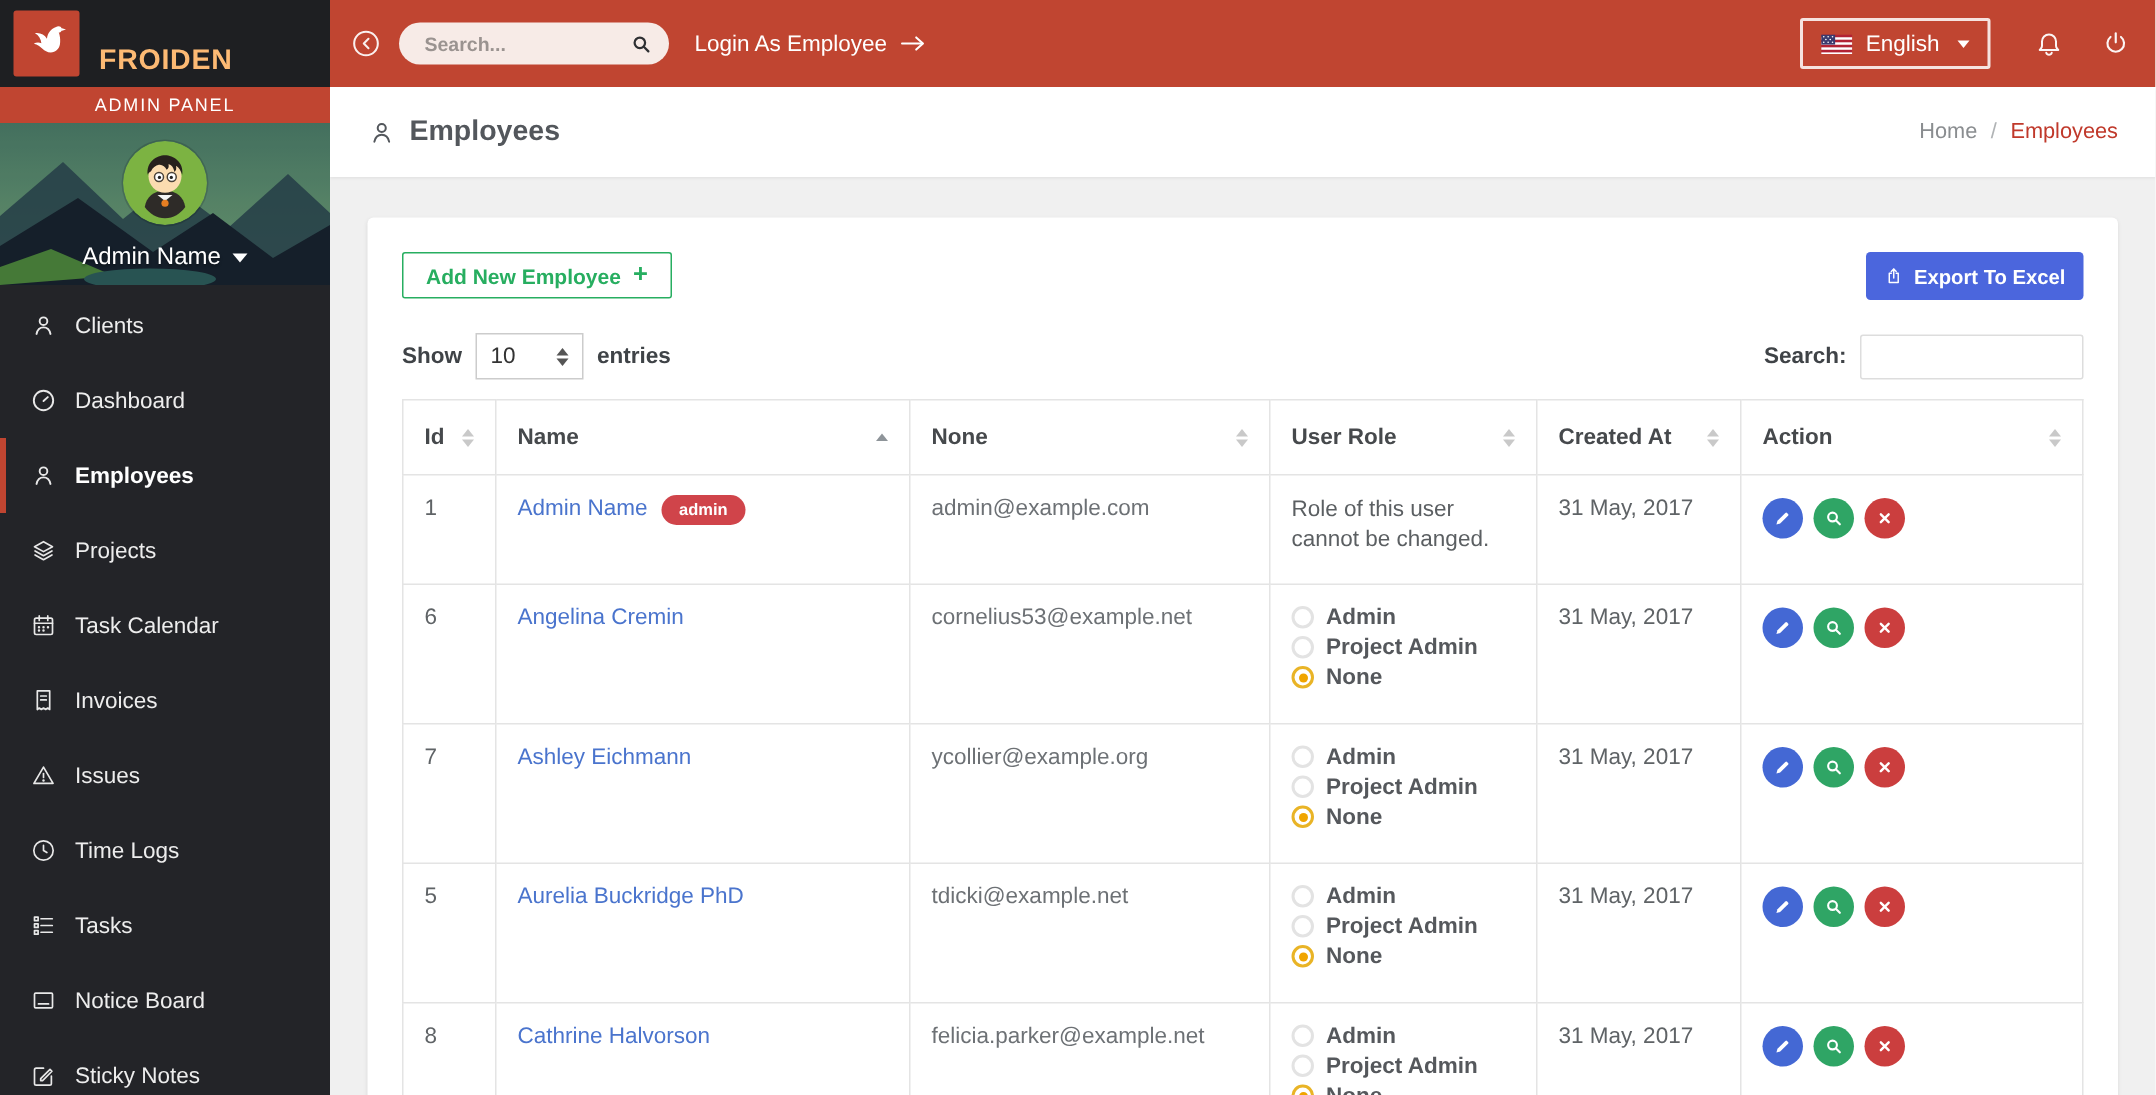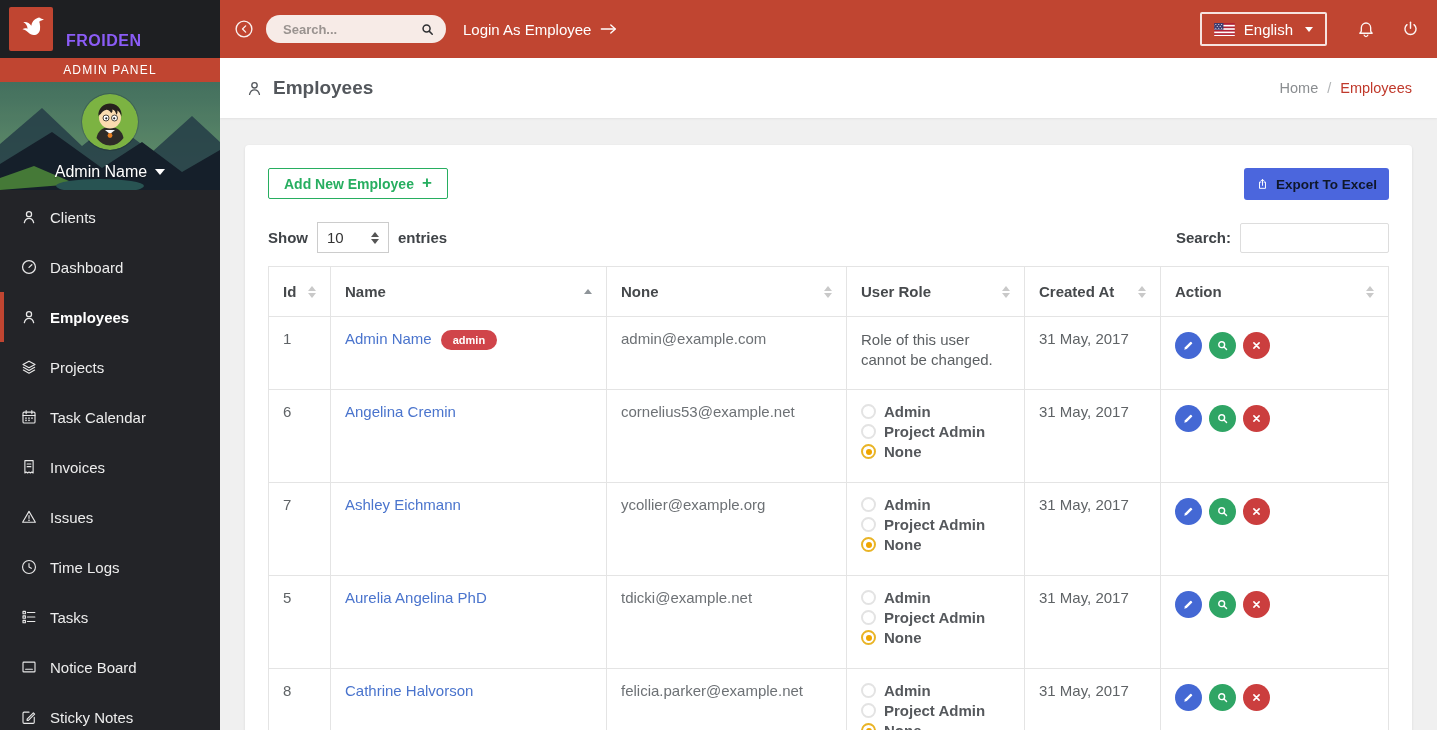--- a/index.html
+++ b/index.html
@@ -10,21 +10,21 @@
     --link-blue:#4a74cd; --btn-blue:#4b66dd; --edit-blue:#4468d4;
     --green:#2fa565; --dark:#232428;
   }
   svg{display:block}
 
   
   .sidebar{position:absolute;left:0;top:0;width:220px;height:730px;background:#232428;z-index:5;}
   .logo-bar{height:58px;background:#1e1f22;display:flex;align-items:center;gap:13px;padding-left:9px;}
   .logo-square{width:44px;height:44px;background:var(--red);border-radius:2px;display:flex;align-items:center;justify-content:center;}
   .logo-square svg{width:32px;height:32px;}
-  .logo-text{color:#8b5cf6;font-size:16px;font-weight:bold;letter-spacing:.5px;margin-top:24px;}
+  .logo-text{color:#fdba74;font-size:19px;font-weight:bold;letter-spacing:.5px;margin-top:24px;}
   .admin-banner{height:24px;background:var(--red);color:#fff;font-size:12px;font-weight:normal;letter-spacing:1.2px;display:flex;align-items:center;justify-content:center;}
   .profile{height:108px;position:relative;overflow:hidden;}
   .profile-bg{position:absolute;inset:0;}
   .profile-bg svg{width:100%;height:100%;}
   .avatar{position:absolute;left:82px;top:12px;width:56px;height:56px;border-radius:50%;overflow:hidden;box-shadow:0 0 0 1px rgba(0,0,0,.15);cursor:pointer;}
   .user-name{position:absolute;bottom:9px;width:100%;text-align:center;color:#fff;font-size:16px;cursor:pointer;display:flex;align-items:center;justify-content:center;gap:8px;text-shadow:0 1px 2px rgba(0,0,0,.4);}
   .caret{width:0;height:0;border-left:5px solid transparent;border-right:5px solid transparent;border-top:6px solid #fff;display:inline-block;}
   .menu{padding-top:2px;}
   .menu-item{height:50px;display:flex;align-items:center;gap:11px;padding-left:15px;border-left:4px solid transparent;color:#ededed;font-size:15px;cursor:pointer;}
   .menu-item.active{border-left-color:var(--red);font-weight:bold;color:#fff;}
@@ -60,21 +60,21 @@
   .crumb-home{color:#8a8d90;cursor:pointer;}
   .crumb-sep{color:#b0b3b5;}
   .crumb-current{color:var(--accent-red);}
 
   
   .content{position:absolute;left:220px;top:118px;width:1217px;height:612px;padding:27px 25px 0;}
   .card{background:#fff;border-radius:4px;box-shadow:0 1px 3px rgba(0,0,0,.09);padding:23px;height:640px;}
   .toolbar{display:flex;align-items:flex-start;}
   .add-btn{border:1px solid #27ae60;color:#27ae60;background:#fff;font-size:14px;font-weight:bold;height:31px;padding:0 15px;border-radius:2px;display:flex;align-items:center;gap:8px;cursor:pointer;font-family:inherit;}
   .add-plus{font-size:17px;font-weight:bold;margin-top:-1px;}
-  .export-btn{margin-left:auto;background:var(--btn-blue);color:#0f172a;border:none;border-radius:3px;height:29px;padding:16px 12px;font-size:13.5px;font-weight:bold;display:flex;align-items:center;gap:7px;cursor:pointer;font-family:inherit;}
+  .export-btn{margin-left:auto;background:var(--btn-blue);color:#ffffff;border:none;border-radius:3px;height:29px;padding:16px 12px;font-size:13.5px;font-weight:bold;display:flex;align-items:center;gap:7px;cursor:pointer;font-family:inherit;}
   .export-btn svg{width:13px;height:14px;}
 
   .controls{display:flex;align-items:center;margin-top:22px;font-size:15px;color:#3f4347;font-weight:bold;}
   .page-size{width:72px;height:31px;border:1px solid #ccc;border-radius:0;margin:0 9px;display:flex;align-items:center;padding:0 9px;font-weight:normal;color:#333;cursor:pointer;background:#fff;position:relative;}
   .page-size .ps-arrows{margin-left:auto;display:flex;flex-direction:column;gap:2px;}
   .s-up{width:0;height:0;border-left:4px solid transparent;border-right:4px solid transparent;border-bottom:5px solid #c9c9c9;}
   .s-down{width:0;height:0;border-left:4px solid transparent;border-right:4px solid transparent;border-top:5px solid #c9c9c9;}
   .ps-arrows .s-up{border-bottom-color:#555;}
   .ps-arrows .s-down{border-top-color:#555;}
   .search-ctl{margin-left:auto;display:flex;align-items:center;gap:9px;}
@@ -558,21 +558,21 @@
               </button><button class="action-btn action-delete">
                 <span>
                   <svg viewBox="0 0 24 24" fill="none" stroke="currentColor" stroke-width="3" stroke-linecap="round" stroke-linejoin="round">
                     <path d="M7.2 7.2l9.6 9.6M16.8 7.2l-9.6 9.6"></path>
                   </svg>
                 </span>
               </button></td>
           </tr>
           <tr style="height:93px">
             <td class="id-cell">5</td>
-            <td class="name-cell"><a>Aurelia Angelina PhD</a></td>
+            <td class="name-cell"><a>Aurelia Buckridge PhD</a></td>
             <td class="email-cell">tdicki@example.net</td>
             <td class="role-cell">
               <label class="radio-row">
                 <span class="radio"></span>
                 <span>Admin</span>
               </label>
               <label class="radio-row">
                 <span class="radio"></span>
                 <span>Project Admin</span>
               </label>

